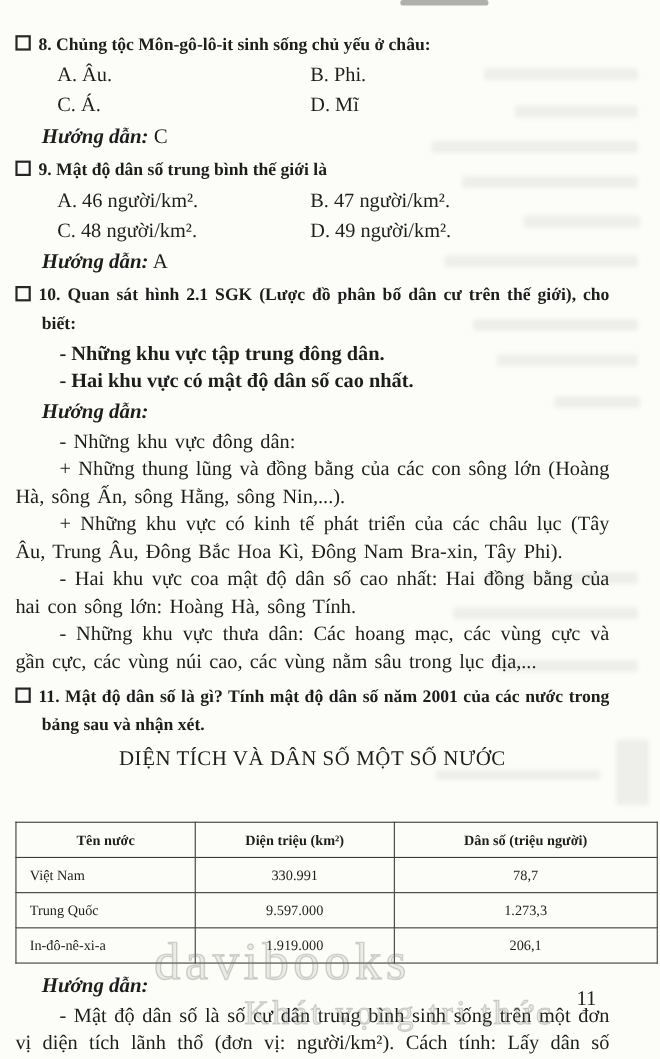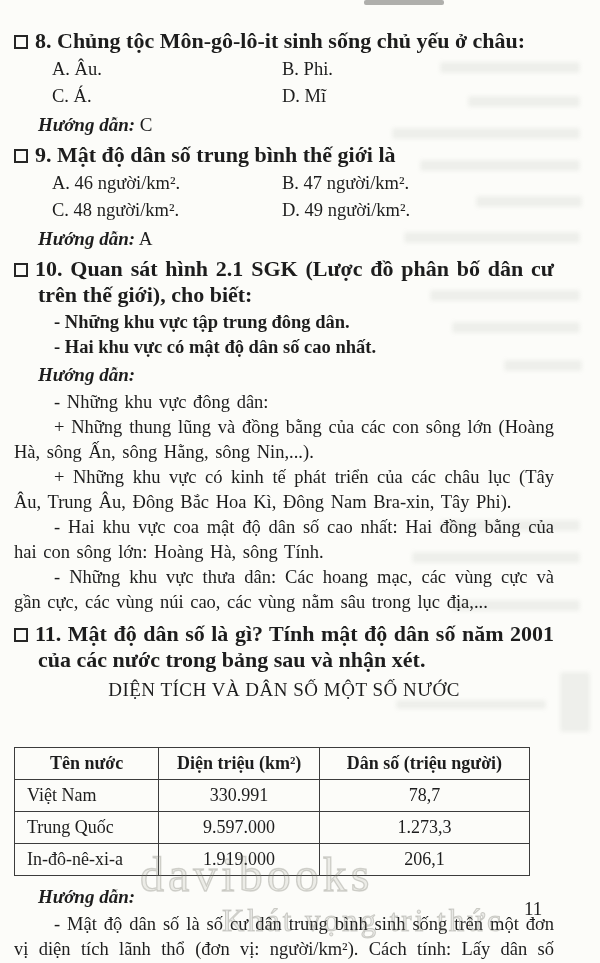--- a/index.html
+++ b/index.html
@@ -14,21 +14,21 @@
   .page{
     position:absolute; inset:0;
     padding:24px 46px 0 14px;
     box-sizing:border-box;
   }
   
   .top-smudge{position:absolute;top:0;left:364px;width:80px;height:5px;background:#6f6f6d;opacity:.55;border-radius:2px;}
   .bleed{position:absolute;background:rgba(118,126,116,0.10);filter:blur(2px);border-radius:3px;height:11px;}
   
   .q-title{
-    font-weight:bold;font-size:22px;line-height:26px;
+    font-weight:bold;font-size:16px;line-height:26px;
     padding-left:24px;text-indent:-24px;
     text-align:justify;margin:4px 0 2px 0;
   }
   .bullet{
     display:inline-block;width:10px;height:10px;
     border:2px solid #262626;margin-right:7px;
     transform:translateY(1px);
   }
   .opts{
     display:grid;grid-template-columns:230px 1fr;
@@ -43,22 +43,22 @@
   .para{
     font-size:18.5px;line-height:25px;margin:0;
     text-indent:40px;text-align:justify;
     word-spacing:2px;
   }
   .table-title{
     text-align:center;font-size:19px;line-height:26px;
     margin:4px 0 8px 0;letter-spacing:.5px;
   }
   table.data{
-    border-collapse:collapse;width:516px;margin-left:0;
-    font-size:18px;
+    border-collapse:collapse;width:584px;margin-left:0;
+    font-size:13px;
     margin-top:44px;
   }
   table.data th, table.data td{
     border:1.6px solid #3c3c3c;
     padding:4px 6px;line-height:23px;
   }
   table.data th{font-weight:bold;text-align:center;}
   table.data td{text-align:center;}
   table.data td.left{text-align:left;padding-left:12px;}
   col.c1{width:150px;} col.c2{width:166px;} col.c3{width:220px;}

